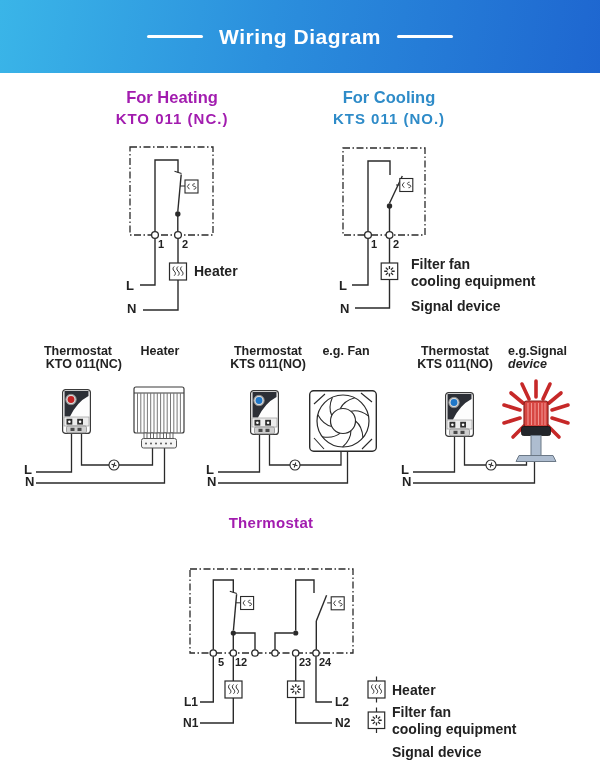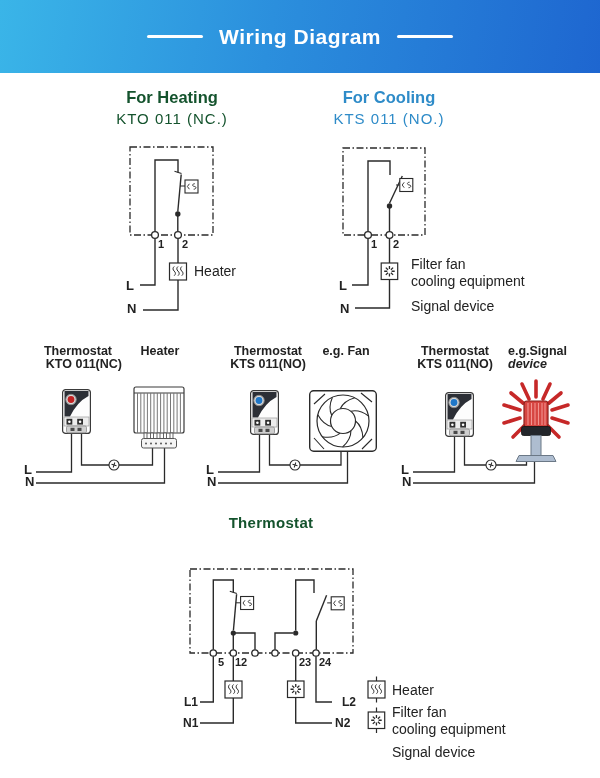--- a/index.html
+++ b/index.html
@@ -4,22 +4,22 @@
 <style>
   html,body{margin:0;padding:0;background:#ffffff;}
   #stage{position:relative;width:600px;height:778px;background:#ffffff;overflow:hidden;
          font-family:"Liberation Sans",sans-serif;}
   #hdr{position:absolute;left:0;top:0;width:600px;height:73px;
        background:linear-gradient(100deg,#3ab5e8 0%,#2b8fdd 45%,#1e66d0 100%);
        display:flex;align-items:center;justify-content:center;}
   #hdr .dash{width:56px;height:3px;background:#ffffff;border-radius:2px;}
   #hdr .ttl{color:#ffffff;font-size:21px;font-weight:bold;letter-spacing:.5px;margin:0 16px;}
   svg{position:absolute;left:0;top:0;}
-  .lbl{position:absolute;color:#222;white-space:nowrap;line-height:1.15;}
-  .red{color:#14532d;} .blu{color:#2e8bc8;} .b{font-weight:bold;}
+  .lbl{position:absolute;color:#222;white-space:nowrap;line-height:1.15;font-weight:bold;}
+  .red{color:#a21caf;} .blu{color:#2e8bc8;} .b{font-weight:bold;}
   .ctr{text-align:center;}
   .t16{font-size:16.5px;} .t15{font-size:15px;letter-spacing:1px;}
   .t14{font-size:14px;} .t13{font-size:13px;} .t125{font-size:12.5px;}
   .t12{font-size:12px;} .t11{font-size:11px;}
 </style>
 </head>
 <body>
 
 <div id="stage">
 
@@ -256,21 +256,21 @@
   <div class="lbl b t13" style="left:401px;top:463px;">L</div>
   <div class="lbl b t13" style="left:402px;top:475px;">N</div>
 
   <div class="lbl red b t15 ctr" style="left:196px;top:514px;width:150px;letter-spacing:.3px;">Thermostat</div>
   <div class="lbl b t11 ctr" style="left:211px;top:656px;width:20px;">5</div>
   <div class="lbl b t11 ctr" style="left:231px;top:656px;width:20px;">12</div>
   <div class="lbl b t11 ctr" style="left:295px;top:656px;width:20px;">23</div>
   <div class="lbl b t11 ctr" style="left:315px;top:656px;width:20px;">24</div>
   <div class="lbl b t12" style="left:184px;top:696px;text-align:right;">L1</div>
   <div class="lbl b t12" style="left:183px;top:717px;">N1</div>
-  <div class="lbl b t12" style="left:342px;top:696px;">L2</div>
+  <div class="lbl b t12" style="left:335px;top:696px;">L2</div>
   <div class="lbl b t12" style="left:335px;top:717px;">N2</div>
 
   <div class="lbl t14" style="left:392px;top:682px;">Heater</div>
   <div class="lbl t14" style="left:392px;top:704px;">Filter fan</div>
   <div class="lbl t14" style="left:392px;top:721px;">cooling equipment</div>
   <div class="lbl t14" style="left:392px;top:744px;">Signal device</div>
 
 </div>
 
 </body></html>

